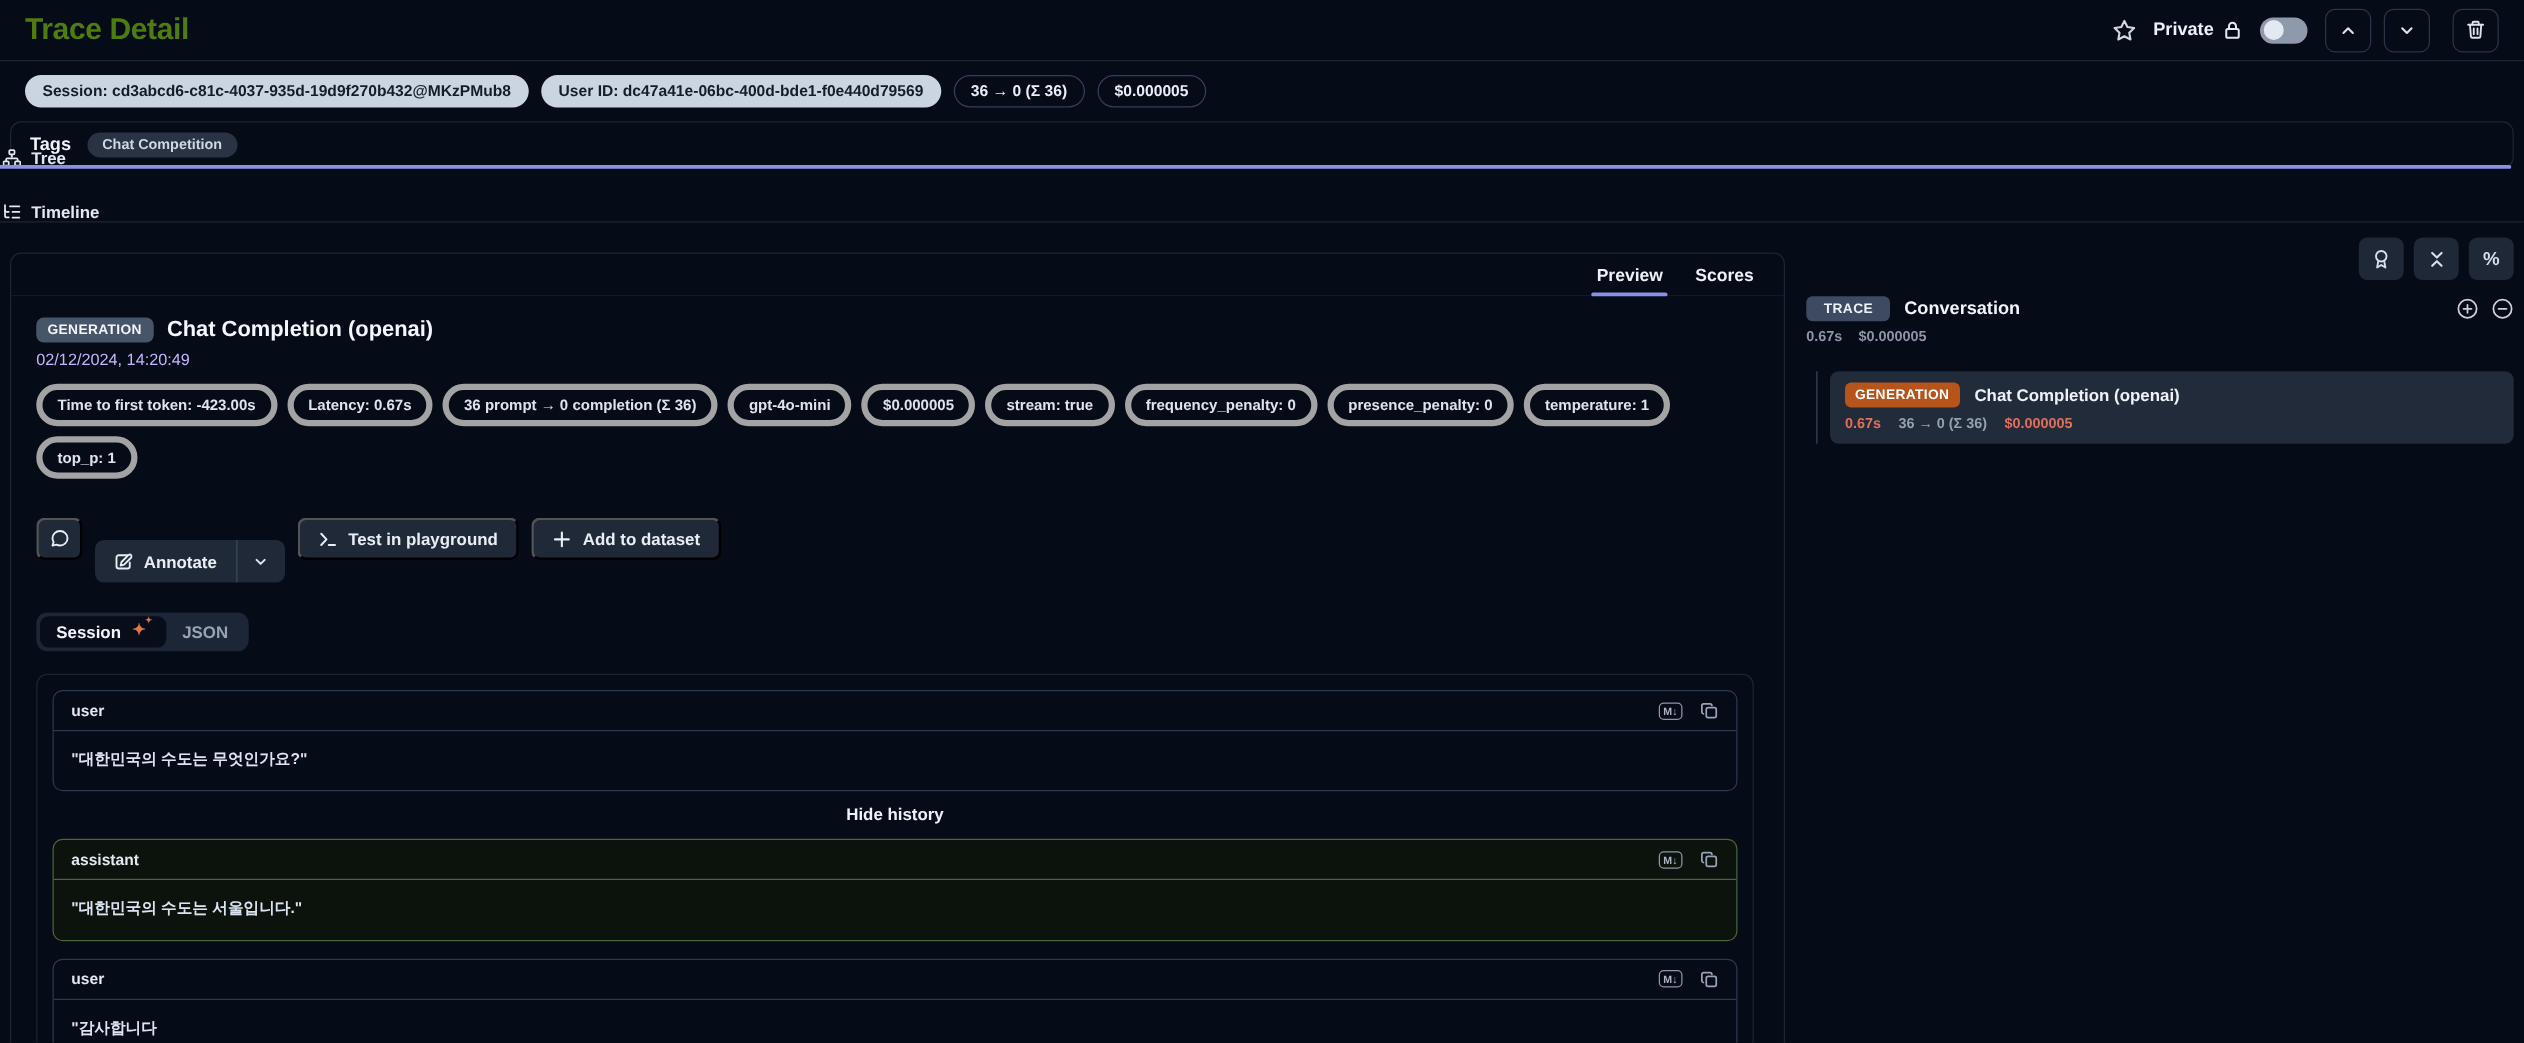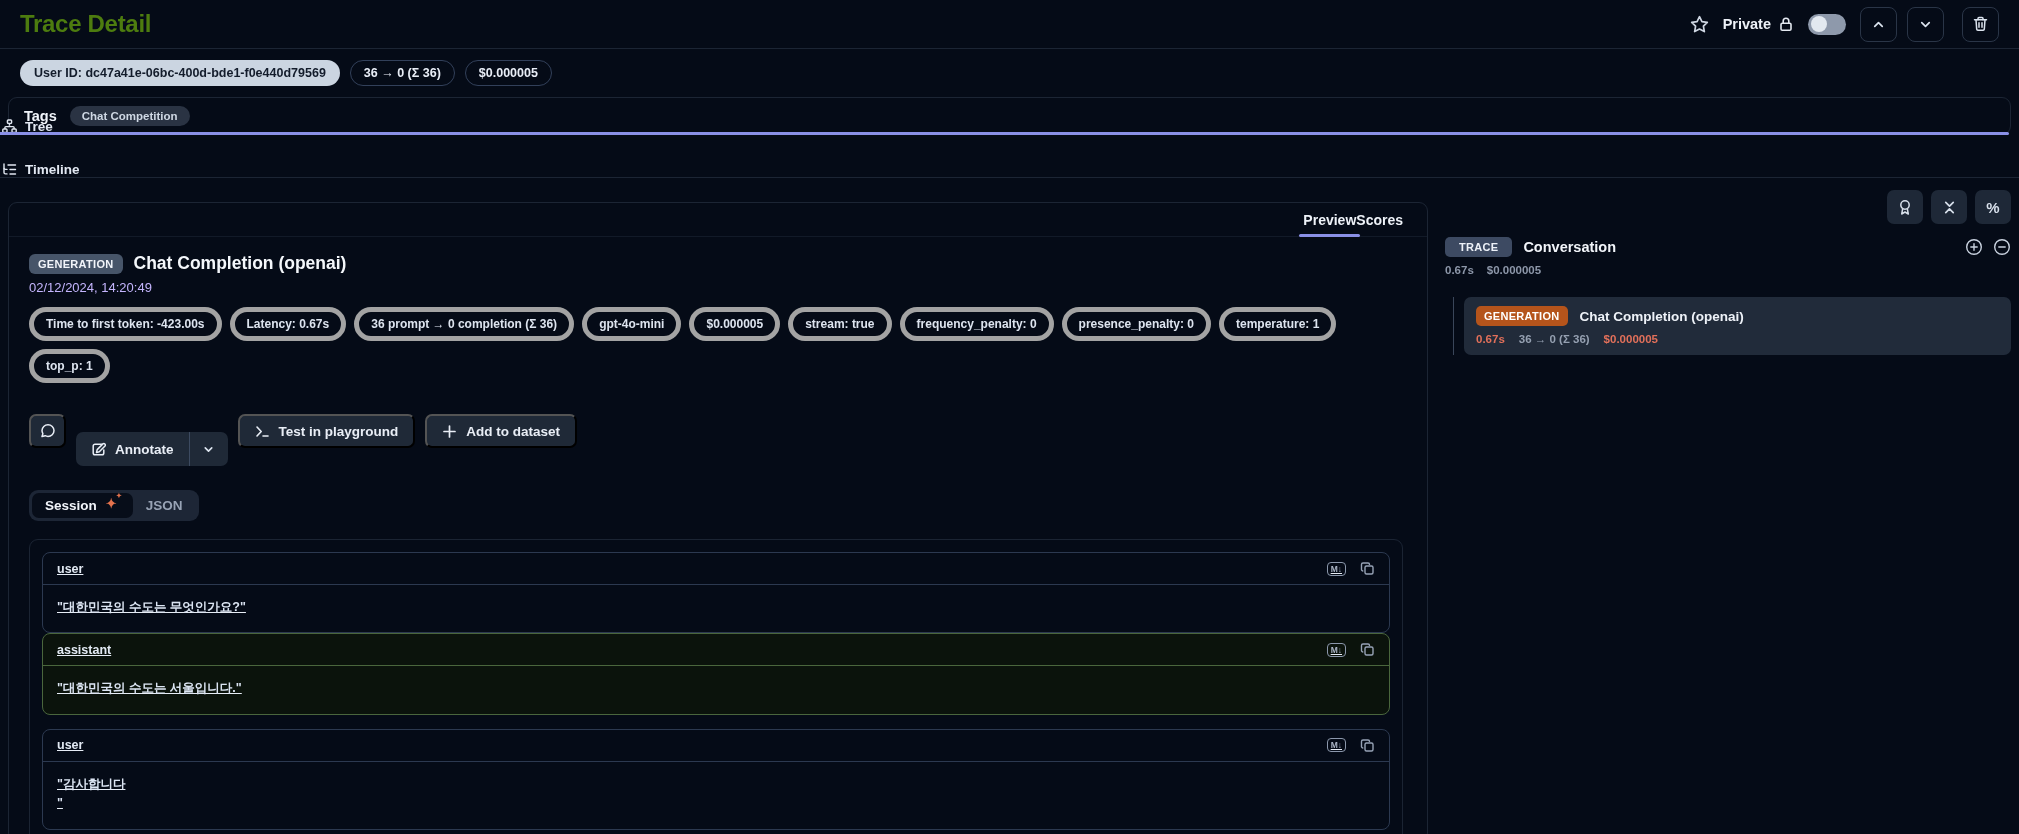--- a/index.html
+++ b/index.html
@@ -40,21 +40,21 @@
   .view-tabs { height:38px; display:flex; justify-content:flex-end; align-items:stretch; gap:28px;
     padding-right:16px; border-bottom:1px solid #1c2534; margin-top:5px;flex-direction:column; }
   .vtab { display:flex; align-items:center; gap:8px; font-size:13.5px; font-weight:700; color:#e2e8f2;
     position:relative; padding:0 2px; cursor:pointer; }
   .vtab.active::after { content:""; position:absolute; left:-6px; right:-6px; bottom:-1px; height:3px;
     background:#8a90e6; border-radius:2px; }
 
   
   .content { display:flex; align-items:flex-start; }
   .main-panel { margin:24px 0 0 8px; width:1420px; height:640px; border:1px solid #1c2534; border-radius:9px; overflow:hidden; }
-  .panel-tabs { height:34px; display:flex; justify-content:flex-end; padding-right:24px; border-bottom:1px solid #121a28; }
+  .panel-tabs { height:34px; display:flex; justify-content:flex-end; gap:26px; padding-right:24px; border-bottom:1px solid #121a28; }
   .ptab { display:flex; align-items:center; font-size:14px; font-weight:700; color:#eef2f8; position:relative; cursor:pointer; }
   .ptab.active::after { content:""; position:absolute; left:-4px; right:-4px; bottom:-1px; height:3px;
     background:#8a90e6; border-radius:2px; }
   .panel-body { padding:0 24px 0 20px; }
 
   .obs-header { margin-top:16px; display:flex; align-items:center; gap:11px; }
   .type-badge { background:#475569; color:#f2f5fa; font-size:11px; font-weight:700; padding:4px 9px; border-radius:6px; letter-spacing:0.3px; }
   .obs-title { font-size:17.5px; font-weight:700; color:#f4f7fb; }
   .obs-time { margin-top:6px; font-size:13px; color:#c4b5fd; font-weight:500; }
 
@@ -76,21 +76,21 @@
   .format-toggle { margin-top:24px; display:inline-flex; background:#1d2636; border-radius:9px; padding:3px; align-items:center; }
   .seg { padding:5px 13px; font-size:13.5px; font-weight:700; border-radius:7px; color:#98a3b5;
     display:flex; gap:8px; align-items:center; cursor:pointer; }
   .seg.active { background:#070d19; color:#f2f5fa; }
   .sparkle-wrap { position:relative; width:15px; height:15px; }
   .sparkle-big { position:absolute; left:1px; top:-2px; color:#e5734d; font-size:13px; }
   .sparkle-small { position:absolute; right:-2px; top:-6px; color:#e5734d; font-size:7px; }
 
   
   .messages-wrap { margin-top:18px; border:1px solid #1b2433; border-radius:9px; padding:12px; }
-  .msg { border:1px solid #2c3950; border-radius:8px;text-decoration:underline; }
+  .msg { border:1px solid #2c3950; border-radius:8px; }
   .msg-header { display:flex; align-items:center; justify-content:space-between; padding:8px 14px;
     border-bottom:1px solid #2c3950; }
   .msg-role { font-size:12.5px; font-weight:700; color:#e2e9f3; }
   .msg-icons { display:flex; gap:14px; align-items:center; color:#97a3b6; }
   .md-chip { border:1.4px solid #8b97ab; border-radius:4px; font-size:8.5px; font-weight:700;
     padding:1px 3px; color:#aab4c5; cursor:pointer; }
   .msg-body { padding:13px 14px 15px; font-size:12.5px; font-weight:600; color:#dbe4f2;
     white-space:pre-wrap; line-height:1.55; }
   .msg.assistant { border-color:#4a663d; background:#0b130c; }
   .msg.assistant .msg-header { border-bottom-color:#4a663d; }
@@ -161,20 +161,21 @@
             <path d="M5 3.8V2.4a1 1 0 0 1 1-1h3a1 1 0 0 1 1 1v1.4"></path>
           <path d="M3 3.8l.7 9.3a1.2 1.2 0 0 0 1.2 1.1h5.2a1.2 1.2 0 0 0 1.2-1.1l.7-9.3"></path>
           <path d="M6 6.8v4.5M9 6.8v4.5"></path>
         </svg>
       </span>
     </button>
   </div>
 </div>
 
 <div class="badges-row">
+  <span class="badge-filled">Session: cd3abcd6-c81c-4037-935d-19d9f270b432@MKzPMub8</span>
   <span class="badge-filled">User ID: dc47a41e-06bc-400d-bde1-f0e440d79569</span>
   <span class="badge-outline">36 → 0 (Σ 36)</span>
   <span class="badge-outline">$0.000005</span>
 </div>
 
 <div class="tags-box">
   <span class="tags-label">Tags</span>
   <span class="tag-chip">Chat Competition</span>
 </div>
 
@@ -307,20 +308,21 @@
                 <svg width="15" height="15" viewBox="0 0 15 15" fill="none" stroke="currentColor" stroke-width="1.4" stroke-linejoin="round">
                   <rect x="5" y="5" width="8" height="8" rx="1.5"></rect>
                   <path d="M3.3 10H3a1.5 1.5 0 0 1-1.5-1.5v-5A1.5 1.5 0 0 1 3 2h5A1.5 1.5 0 0 1 9.5 3.5V4"></path>
                 </svg>
               </span>
             </span>
           </div>
           <div class="msg-body">"대한민국의 수도는 무엇인가요?"</div>
         </div>
 
+        <div class="hide-history">Hide history</div>
 
         <div class="msg assistant">
           <div class="msg-header">
             <span class="msg-role">assistant</span>
             <span class="msg-icons">
               <span class="md-chip">M↓</span>
               <span class="icon">
                 <svg width="15" height="15" viewBox="0 0 15 15" fill="none" stroke="currentColor" stroke-width="1.4" stroke-linejoin="round">
                   <rect x="5" y="5" width="8" height="8" rx="1.5"></rect>
                   <path d="M3.3 10H3a1.5 1.5 0 0 1-1.5-1.5v-5A1.5 1.5 0 0 1 3 2h5A1.5 1.5 0 0 1 9.5 3.5V4"></path>

